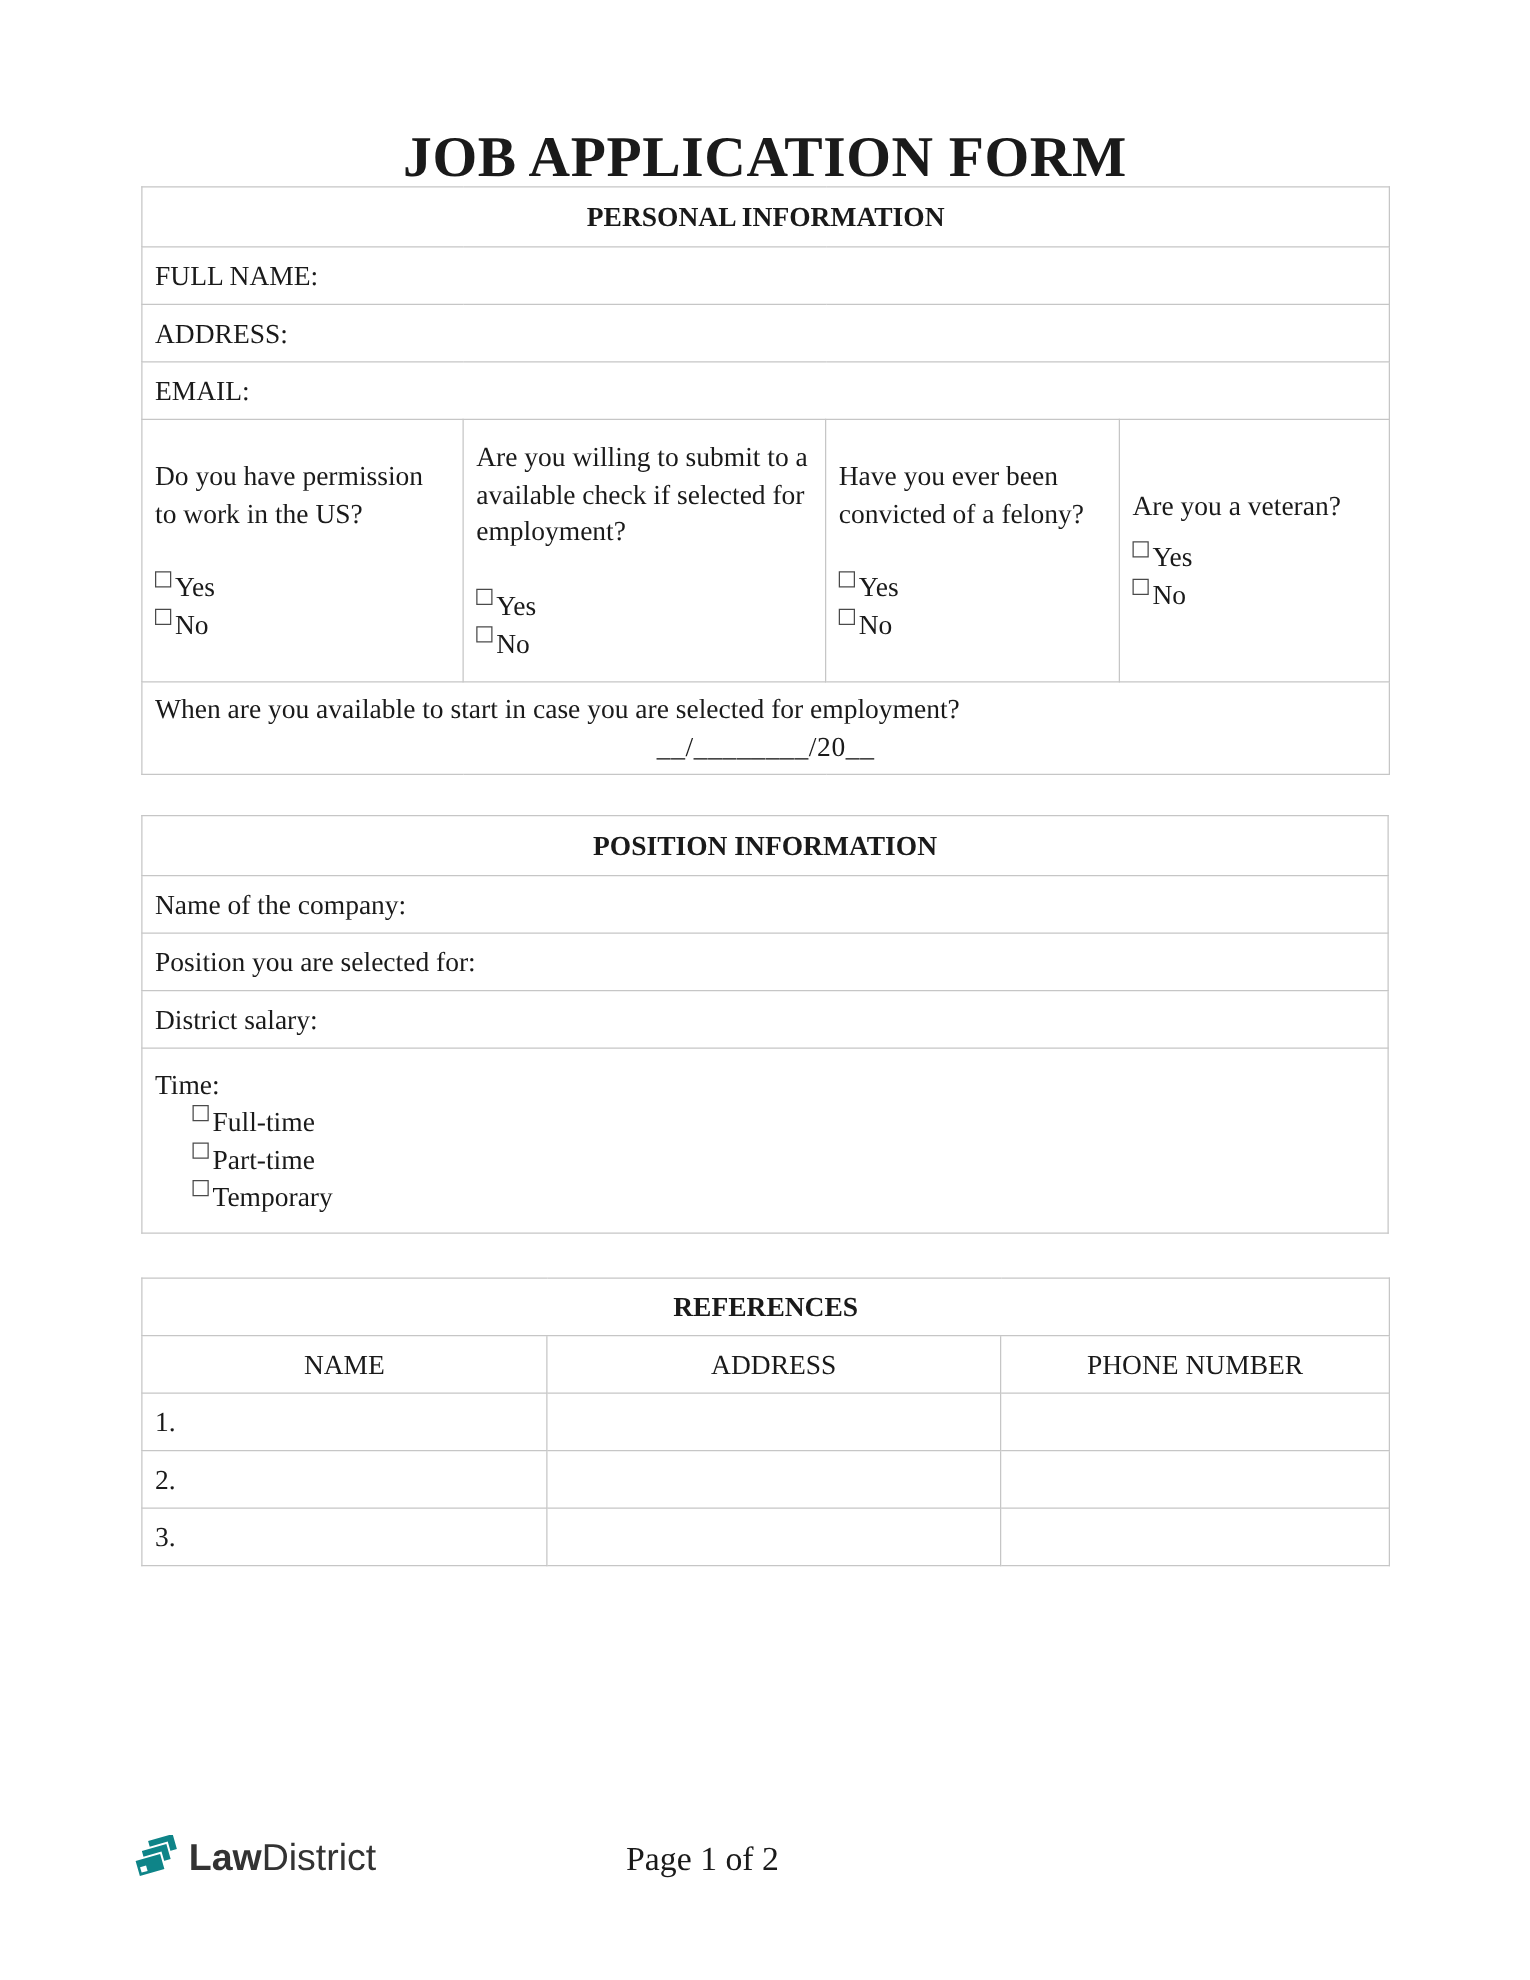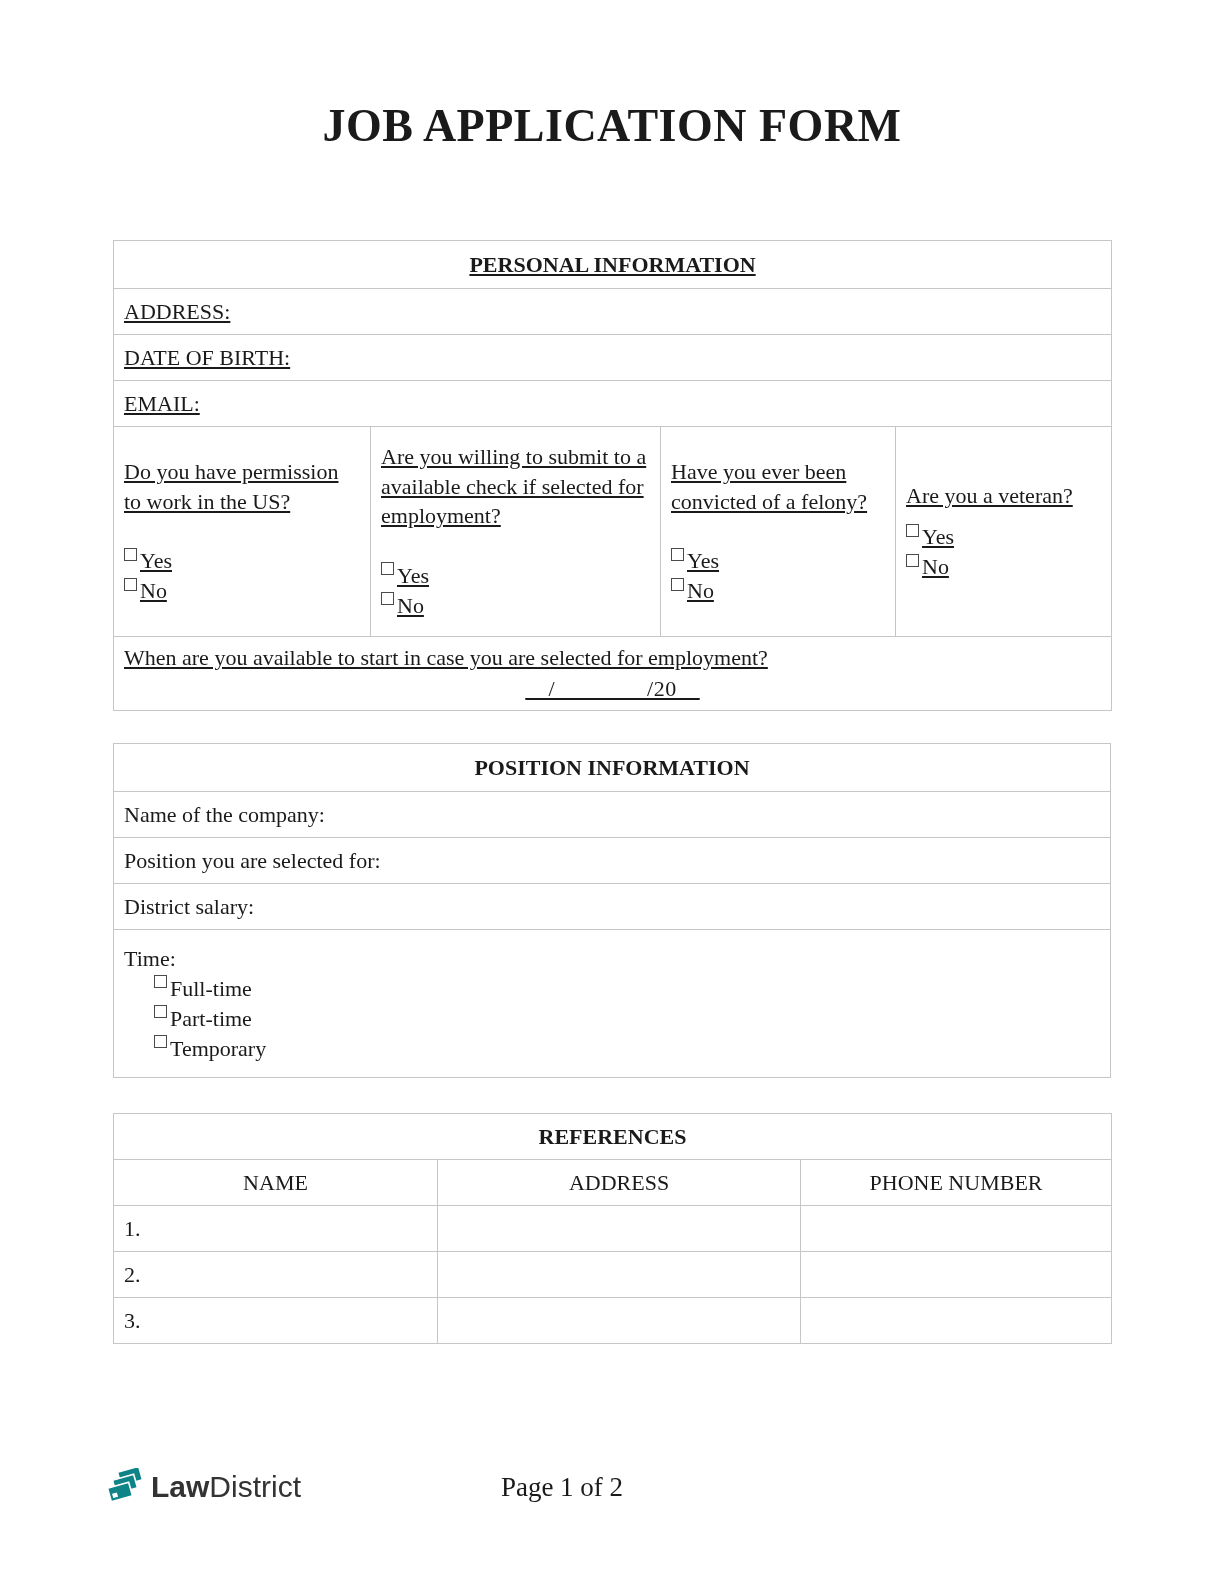--- a/index.html
+++ b/index.html
@@ -24,21 +24,21 @@
   table.tbl td{
     border:1px solid var(--border);
     font-size:22px;
     padding:0 10px;
     vertical-align:middle;
   }
   td.section-header{
     height:48px;text-align:center;font-weight:700;font-size:26px;
   }
   td.field-row{height:46px;}
-  .tbl-personal{margin-top:91px;text-decoration:underline;}
+  .tbl-personal{}
   .q-row td{
     height:210px;vertical-align:top;
     padding:6px 10px 0 10px;font-size:22px;line-height:1.35;
   }
   .choices{margin-top:30px;}
   .q-row td:nth-child(4) .choices{margin-top:12px;}
   .choice{line-height:30px;white-space:nowrap;}
   .cb{
     display:inline-block;width:13px;height:13px;
     border:1px solid #4a4a4a;background:#fff;
@@ -84,24 +84,24 @@
         <col style="width:257px">
         <col style="width:290px">
         <col style="width:235px">
         <col style="width:216px">
       </colgroup>
     <tbody>
         <tr>
           <td class="section-header" colspan="4">PERSONAL INFORMATION</td>
         </tr>
     <tr>
+          <td class="field-row" colspan="4"><span>FULL NAME:</span></td>
+        </tr>
+    <tr>
           <td class="field-row" colspan="4"><span>ADDRESS:</span></td>
-        </tr>
-    <tr>
-          <td class="field-row" colspan="4"><span>DATE OF BIRTH:</span></td>
         </tr>
     <tr>
           <td class="field-row" colspan="4"><span>EMAIL:</span></td>
         </tr>
     <tr class="q-row">
       <td>
         <div>Do you have permission to work in the US?</div>
         <div class="choices">
           <div class="choice"><span class="cb"></span><span>Yes</span></div>
           <div class="choice"><span class="cb"></span><span>No</span></div>

